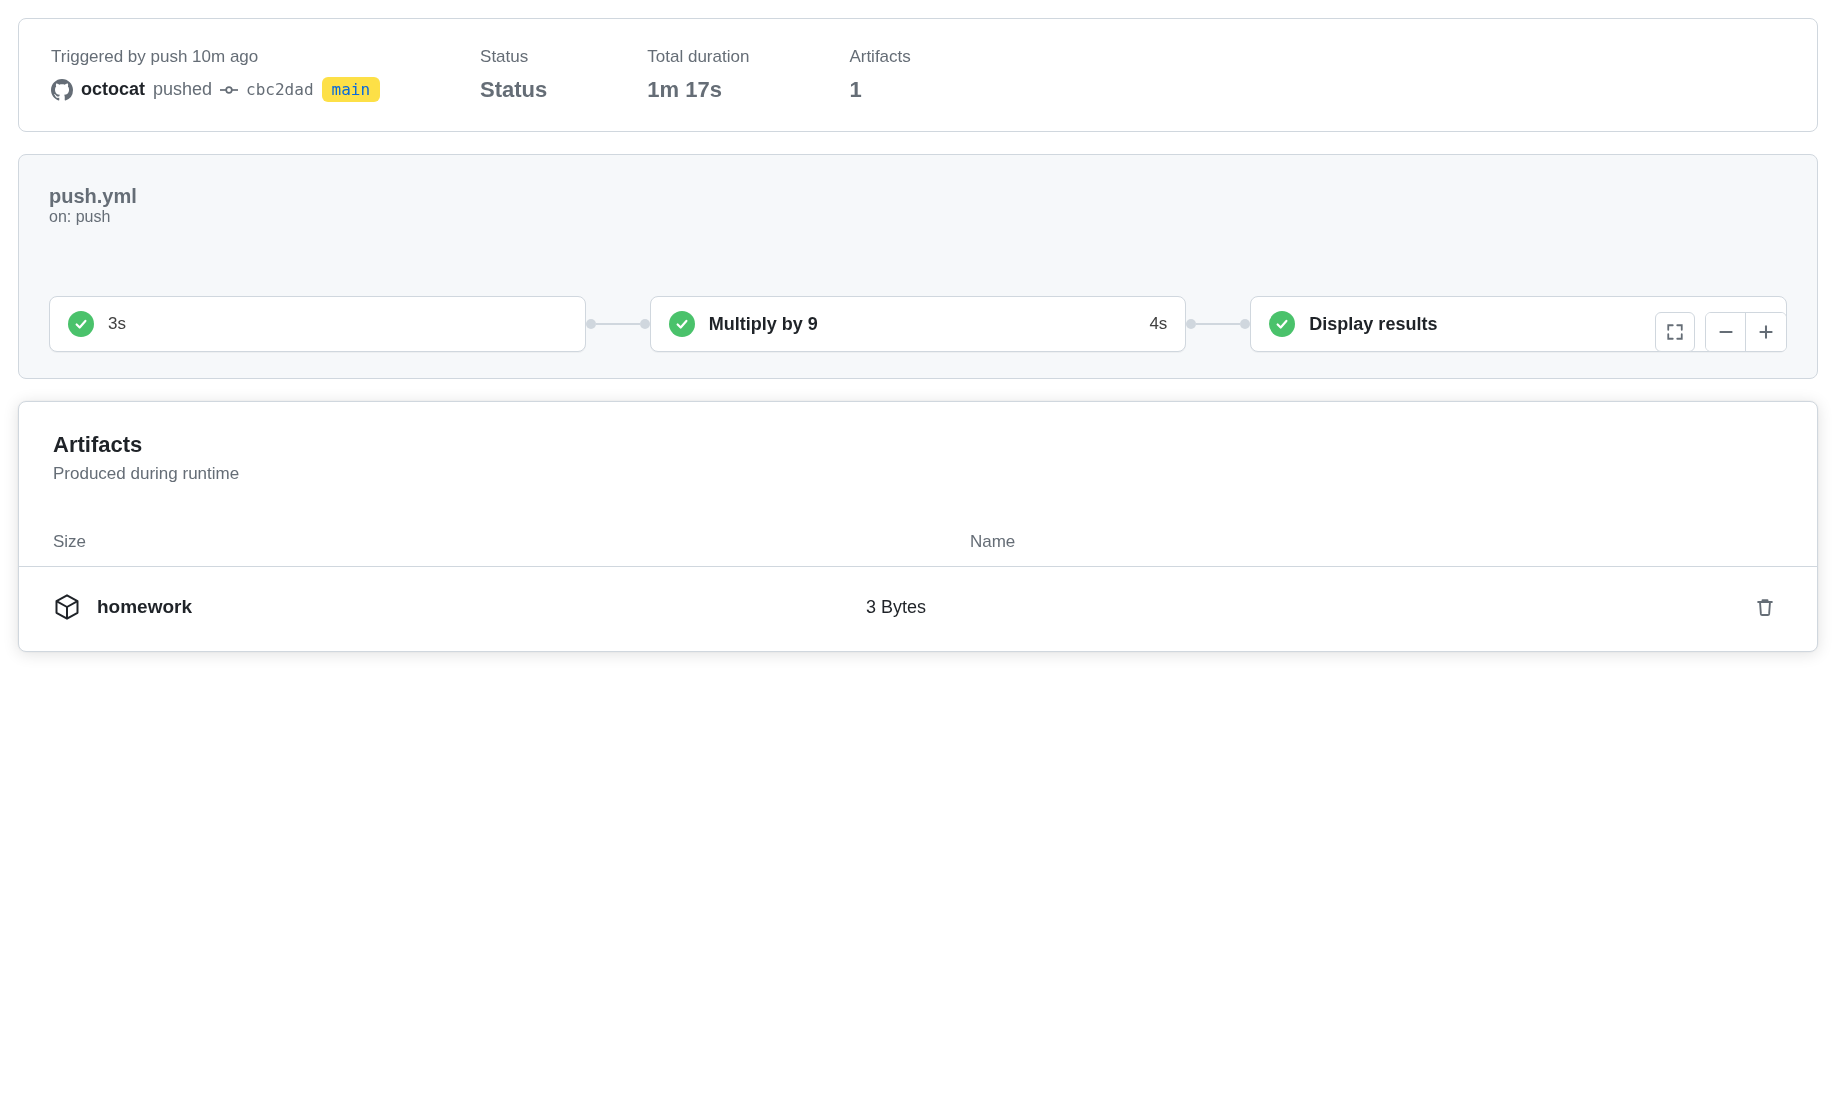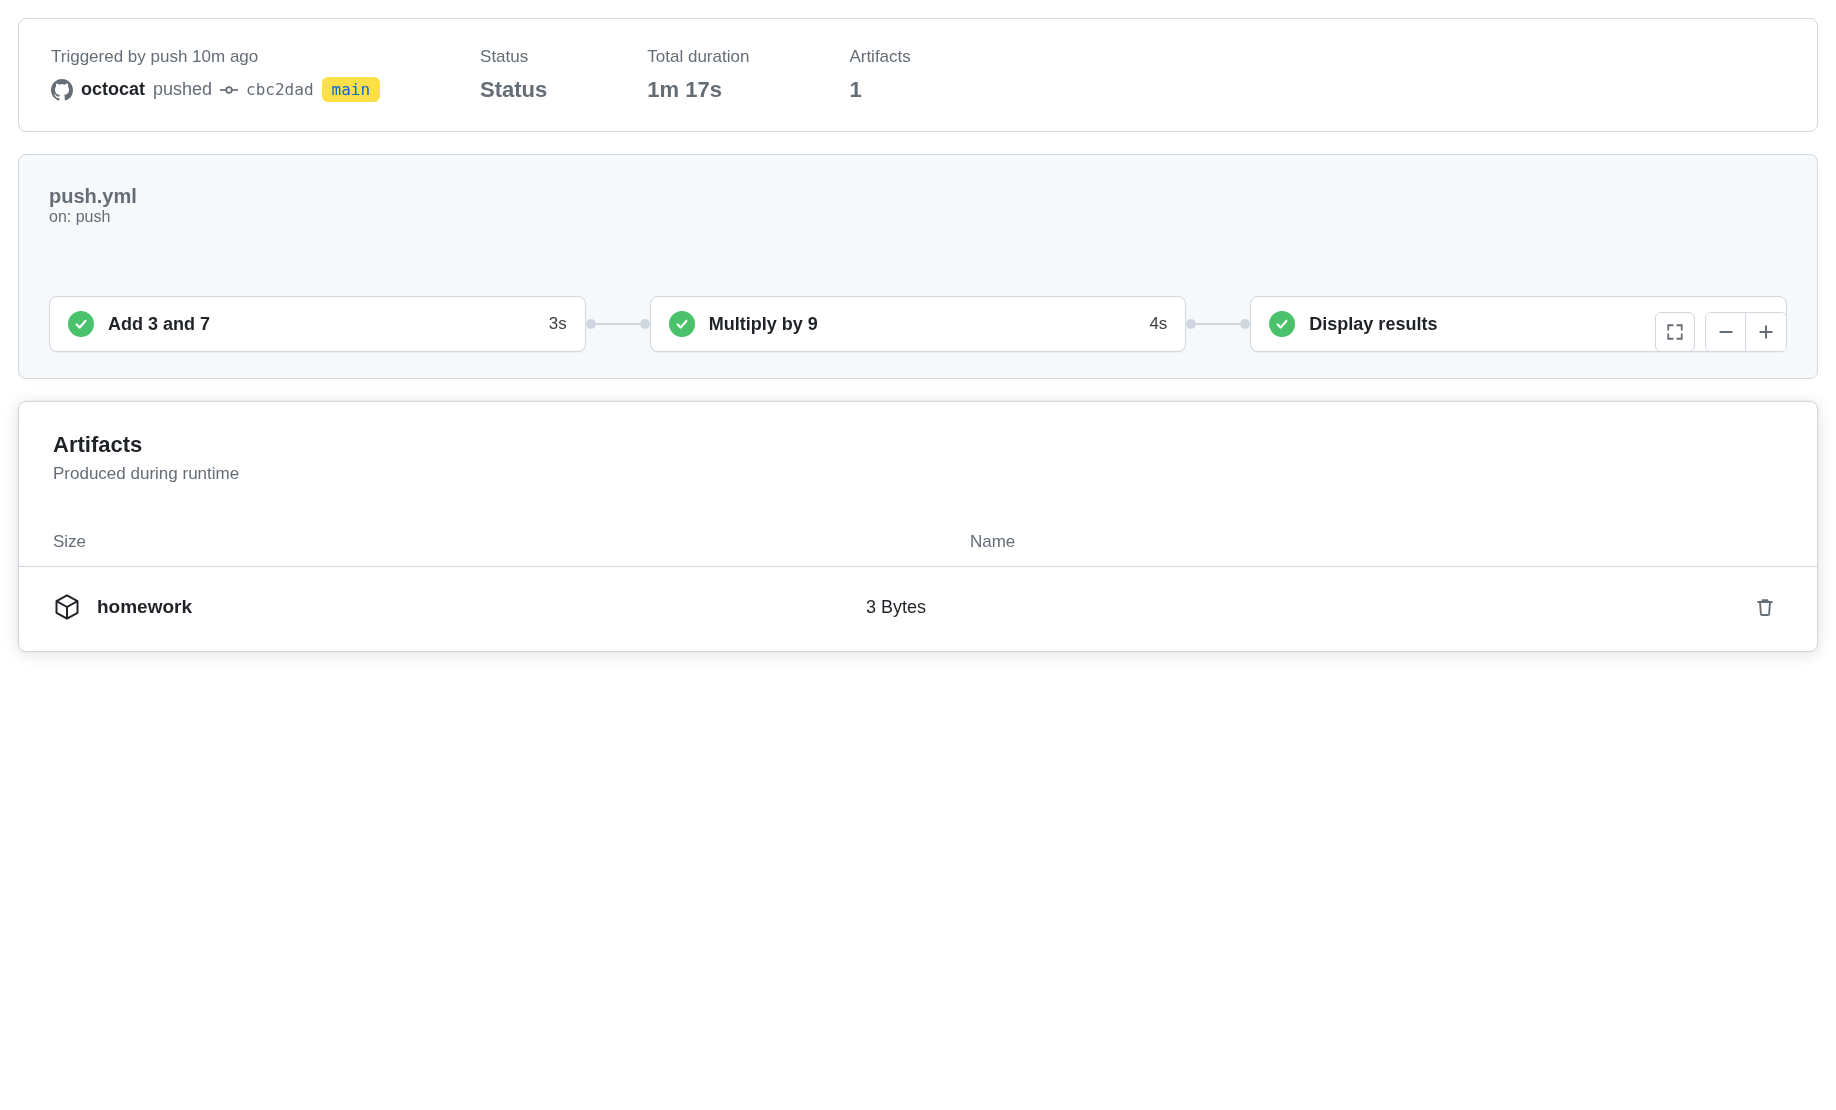--- a/index.html
+++ b/index.html
@@ -182,21 +182,20 @@
   <div class="wf-title">push.yml</div>
   <div class="wf-trigger">on: push</div>
 
   <div class="jobs-row">
     <div class="job-card">
       <span class="check-icon">
           <svg viewBox="0 0 16 16" fill="none" stroke="currentColor" stroke-width="2.5" stroke-linecap="round" stroke-linejoin="round">
             <polyline points="3,8.5 6.5,12 13,4.5"></polyline>
           </svg>
         </span>
-      <span class="job-name">Add 3 and 7</span>
       <span class="job-duration">3s</span>
     </div>
     <div class="connector">
         <span class="dot"></span>
         <span class="line"></span>
         <span class="dot"></span>
       </div>
     <div class="job-card">
       <span class="check-icon">
           <svg viewBox="0 0 16 16" fill="none" stroke="currentColor" stroke-width="2.5" stroke-linecap="round" stroke-linejoin="round">

